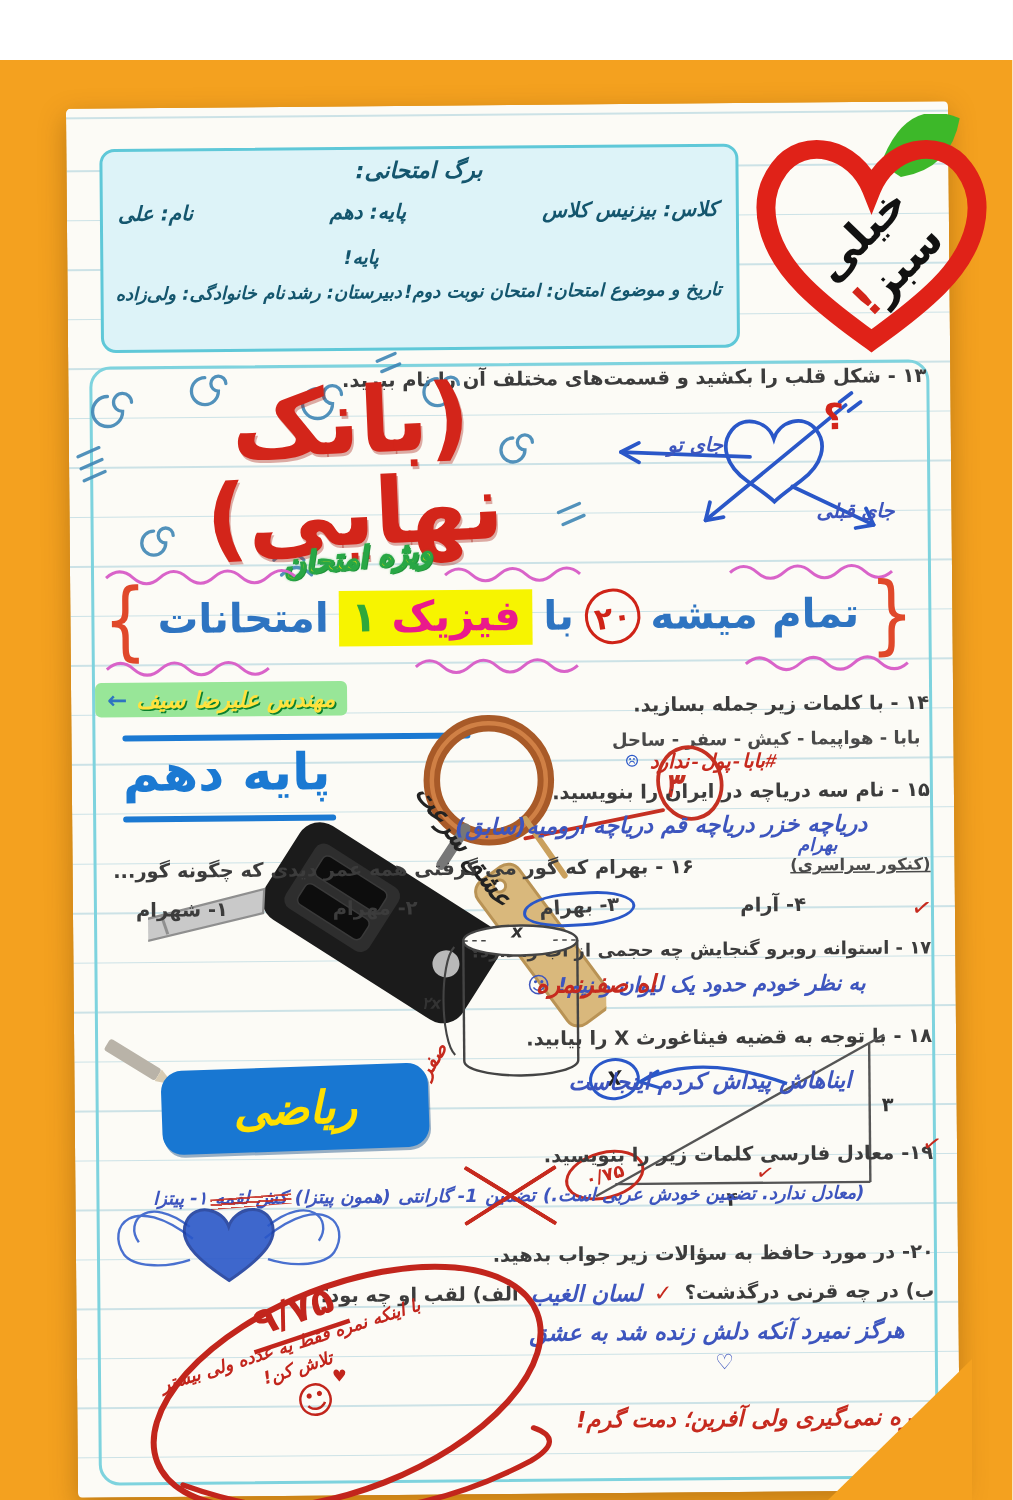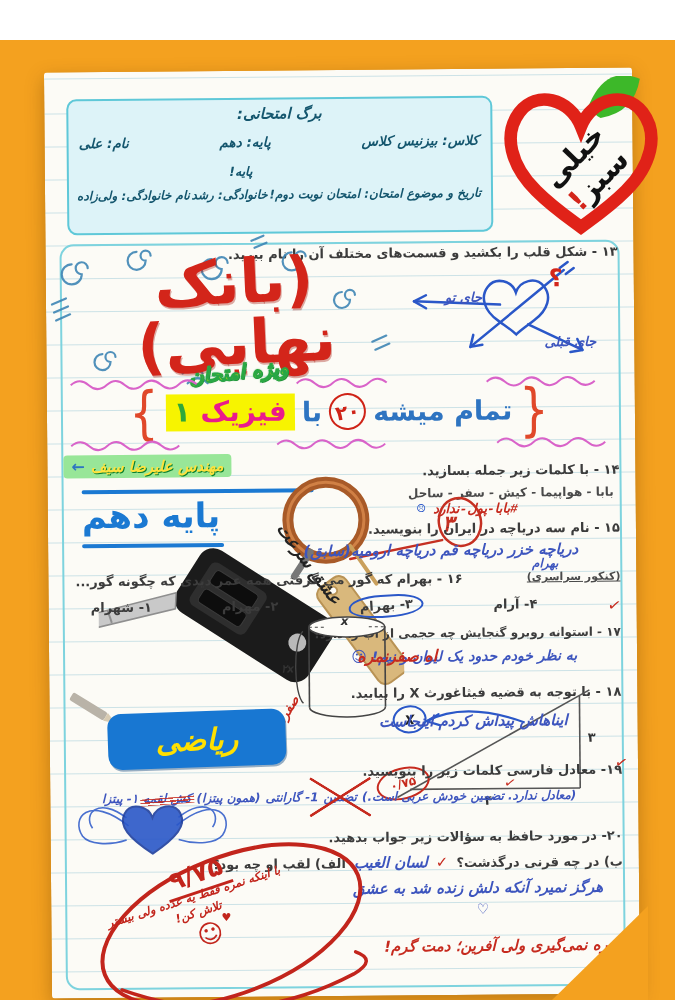--- a/index.html
+++ b/index.html
@@ -89,21 +89,21 @@
     <div class="header-box">
       <div class="hb-title">برگ امتحانی:</div>
       <div class="hb-row1">
         <span>نام: علی</span>
         <span>پایه: دهم</span>
         <span>کلاس: بیزنیس کلاس</span>
       </div>
       <div class="hb-today">پایه!</div>
       <div class="hb-row2">
         <span>نام خانوادگی: ولی‌زاده</span>
-        <span>خانوادگی: رشد</span>
+        <span>دبیرستان: رشد</span>
         <span>تاریخ و موضوع امتحان: امتحان نوبت دوم!</span>
       </div>
     </div>
 
     <div class="q" style="right:16px;top:176px;">۱۳ - شکل قلب را بکشید و قسمت‌های مختلف آن را نام ببرید.</div>
 
     <svg class="abs" style="left:-4px;top:162px;" width="400" height="165">
       <g fill="none" stroke="#3F86B5" stroke-width="2.2" stroke-linecap="round" opacity="0.9">
         <path d="M30 30 a10 10 0 1 0 10 10 a6 6 0 1 1 6 -6"></path>
         <path d="M95 18 a9 9 0 1 0 9 9 a5 5 0 1 1 5 -5"></path>
@@ -137,20 +137,21 @@
     <div class="hwb" style="right:152px;top:221px;font-size:13px;">جای تو</div>
     <div class="hwb" style="right:38px;top:266px;font-size:13px;">جای قبلی</div>
 
     <svg class="abs" style="left:20px;top:305px;" width="548" height="14">
       <path d="M4 8 q9 -8 18 0 t18 0 t18 0 t18 0 t18 0 t18 0 t18 0" fill="none" stroke="#D963C9" stroke-width="2"></path>
       <path d="M230 8 q9 -8 18 0 t18 0 t18 0 t18 0 t18 0" fill="none" stroke="#D963C9" stroke-width="2"></path>
       <path d="M420 8 q9 -8 18 0 t18 0 t18 0 t18 0 t18 0 t18 0" fill="none" stroke="#D963C9" stroke-width="2"></path>
     </svg>
     <div class="tagline">
       <span class="brace">}</span>
+      <span class="tl-blue">امتحانات</span>
       <span class="tl-phys"><span>فیزیک</span> <span class="tl-one">۱</span></span>
       <span class="tl-blue">با</span>
       <span class="tl-20">۲۰</span>
       <span class="tl-blue">تمام میشه</span>
       <span class="brace">{</span>
     </div>
     <svg class="abs" style="left:20px;top:366px;" width="548" height="14">
       <path d="M4 8 q9 -8 18 0 t18 0 t18 0 t18 0 t18 0 t18 0" fill="none" stroke="#D963C9" stroke-width="2"></path>
       <path d="M210 8 q9 -8 18 0 t18 0 t18 0 t18 0 t18 0 t18 0" fill="none" stroke="#D963C9" stroke-width="2"></path>
       <path d="M430 8 q9 -8 18 0 t18 0 t18 0 t18 0 t18 0 t18 0" fill="none" stroke="#D963C9" stroke-width="2"></path>

